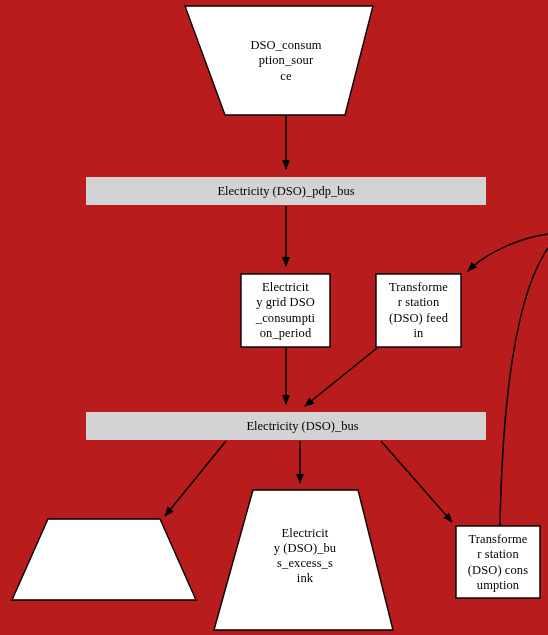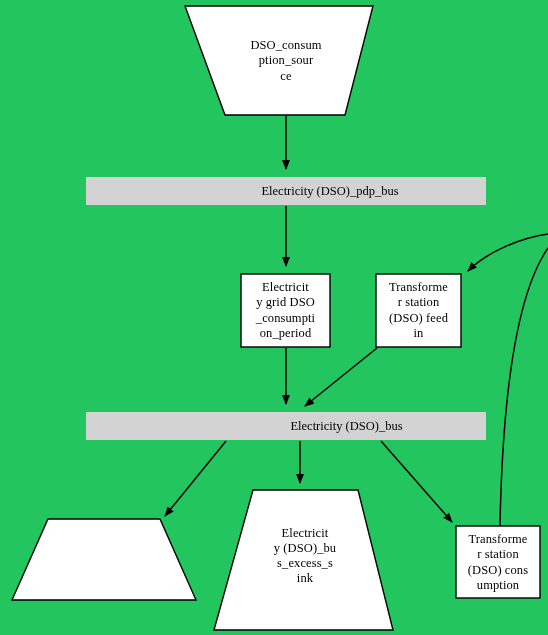--- a/index.html
+++ b/index.html
@@ -4,21 +4,21 @@
 <style>
   html, body {
     margin: 0;
     padding: 0;
     background: #ffffff;
   }
   #canvas {
     position: relative;
     width: 548px;
     height: 635px;
-    background: #22c55e;
+    background: #b91c1c;
     overflow: hidden;
     font-family: "Liberation Serif", "DejaVu Serif", serif;
   }
   #graph-svg {
     position: absolute;
     left: 0;
     top: 0;
     width: 548px;
     height: 635px;
   }
@@ -38,21 +38,20 @@
   }
   .bus-label {
     position: absolute;
     display: flex;
     align-items: center;
     justify-content: center;
     text-align: right;
     font-family: "Liberation Serif", "DejaVu Serif", serif;
     font-size: 12.5px;
     color: #000000;
-    margin-left: 44px;
   }
 </style>
 </head>
 <body>
 
 <div id="canvas">
 
   <svg id="graph-svg" viewBox="0 0 548 635" xmlns="http://www.w3.org/2000/svg">
     <defs>
       <marker id="arrowhead" markerWidth="10" markerHeight="8" refX="9" refY="4" orient="auto" markerUnits="userSpaceOnUse">

